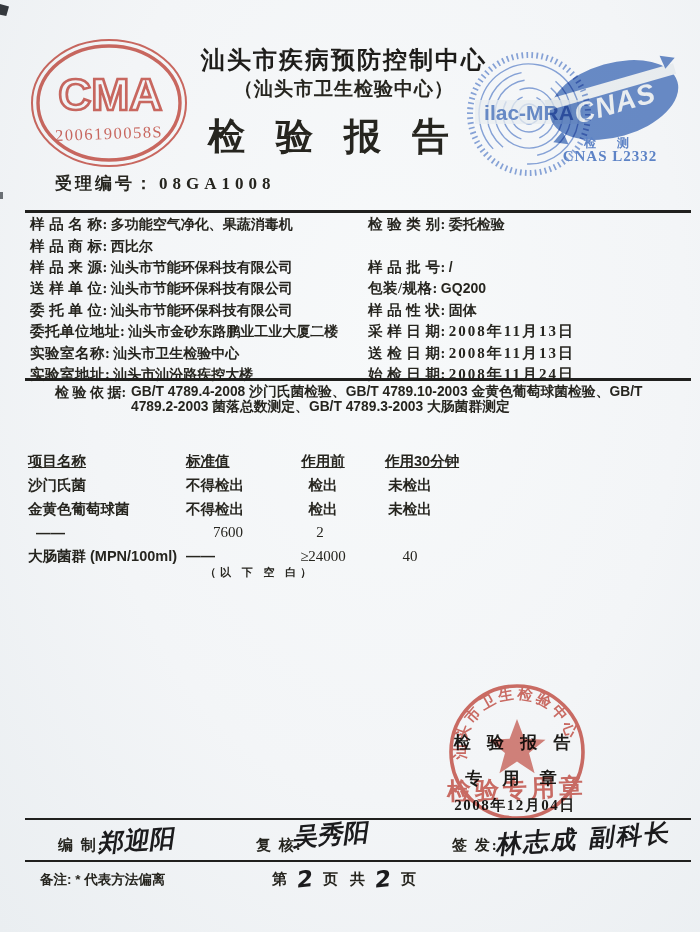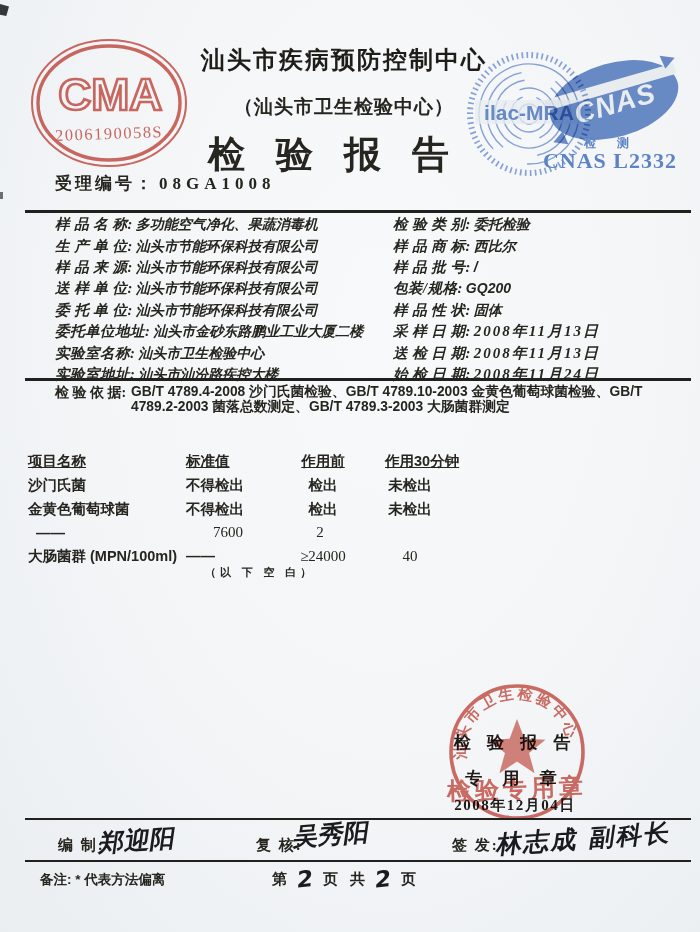--- a/index.html
+++ b/index.html
@@ -7,39 +7,39 @@
   .page {
     position:relative; width:700px; height:932px; overflow:hidden;
     background: radial-gradient(ellipse at 55% 35%, #f7f9fa 0%, #f3f5f7 55%, #eaeef1 100%);
     font-family:"Liberation Serif","DejaVu Serif",serif;
     color:#26251f;
   }
 
   
   .doc-header { position:absolute; top:44px; left:0; width:688px; text-align:center; }
   .org-name { font-size:24px; font-weight:bold; letter-spacing:2px; color:#1e1d1a; }
-  .org-sub  { font-size:19px; font-weight:bold; margin-top:18px; letter-spacing:1px; }
+  .org-sub  { font-size:19px; font-weight:bold; margin-top:0; letter-spacing:1px; }
   .report-title { font-size:37px; font-weight:bold; letter-spacing:31px; margin-top:10px; white-space:nowrap; }
 
   .stamp-svg { position:absolute; mix-blend-mode:multiply; }
   .cnas-cert-type { position:absolute; top:135px; left:556px; width:110px; text-align:center;
     font-size:12px; font-weight:bold; letter-spacing:9px; color:#5d83c6; }
   .cnas-cert-no { position:absolute; top:148px; left:540px; width:140px; text-align:center;
-    font-size:22px; font-weight:bold; letter-spacing:1px; color:#5d83c6; }
+    font-size:15px; font-weight:bold; letter-spacing:1px; color:#5d83c6; }
 
   
   .accept-row { position:absolute; top:172px; left:55px; white-space:nowrap; }
   .accept-label { font-size:17px; font-weight:bold; letter-spacing:3px; }
   .accept-value { font-size:17px; font-weight:bold; letter-spacing:5px; margin-left:4px; }
   .rule { position:absolute; left:25px; width:666px; background:#20201e; }
   .rule-accept { top:210px; height:2.5px; }
 
   
   .info-grid { position:absolute; top:214px; left:0; width:700px; }
-  .info-row { display:flex; height:21.4px; align-items:center; padding-left:55px;font-style:italic; }
+  .info-row { display:flex; height:21.4px; align-items:center; padding-left:30px; }
   .cell-l { width:338px; white-space:nowrap; }
   .cell-r { white-space:nowrap; }
   .lab { font-size:14.5px; font-weight:bold; letter-spacing:0.5px; }
   .val { font-family:"Liberation Sans","DejaVu Sans",sans-serif; font-size:14px; font-weight:bold; margin-left:3px; }
   .date-val { letter-spacing:2px; font-family:"Liberation Serif","DejaVu Serif",serif; font-size:15px; }
 
   
   .rule-basis { top:378px; height:2.5px; }
   .basis { position:absolute; top:384px; left:55px; width:620px; display:flex; }
   .basis-label { flex:0 0 76px; font-size:14px; font-weight:bold; }
@@ -143,21 +143,20 @@
     <span class="accept-label">受理编号：</span><span class="accept-value">08GA1008</span>
   </div>
   <div class="rule rule-accept"></div>
 
   <div class="info-grid">
     <div class="info-row">
       <div class="cell-l"><span class="lab">样 品 名 称:</span><span class="val">多功能空气净化、果蔬消毒机</span></div>
       <div class="cell-r"><span class="lab">检 验 类 别:</span><span class="val">委托检验</span></div>
     </div>
     <div class="info-row">
-      <div class="cell-l"><span class="lab">生 产 单 位:</span><span class="val">汕头市节能环保科技有限公司</span></div>
       <div class="cell-r"><span class="lab">样 品 商 标:</span><span class="val">西比尔</span></div>
     </div>
     <div class="info-row">
       <div class="cell-l"><span class="lab">样 品 来 源:</span><span class="val">汕头市节能环保科技有限公司</span></div>
       <div class="cell-r"><span class="lab">样 品 批 号:</span><span class="val">/</span></div>
     </div>
     <div class="info-row">
       <div class="cell-l"><span class="lab">送 样 单 位:</span><span class="val">汕头市节能环保科技有限公司</span></div>
       <div class="cell-r"><span class="lab">包装/规格:</span><span class="val">GQ200</span></div>
     </div>

